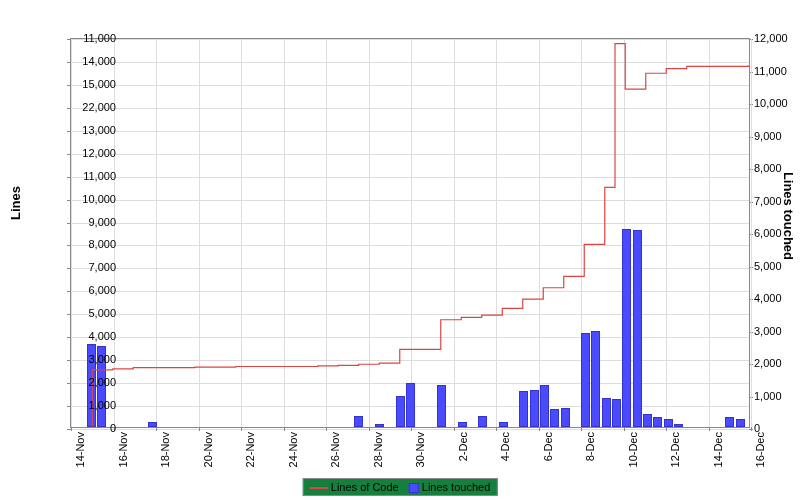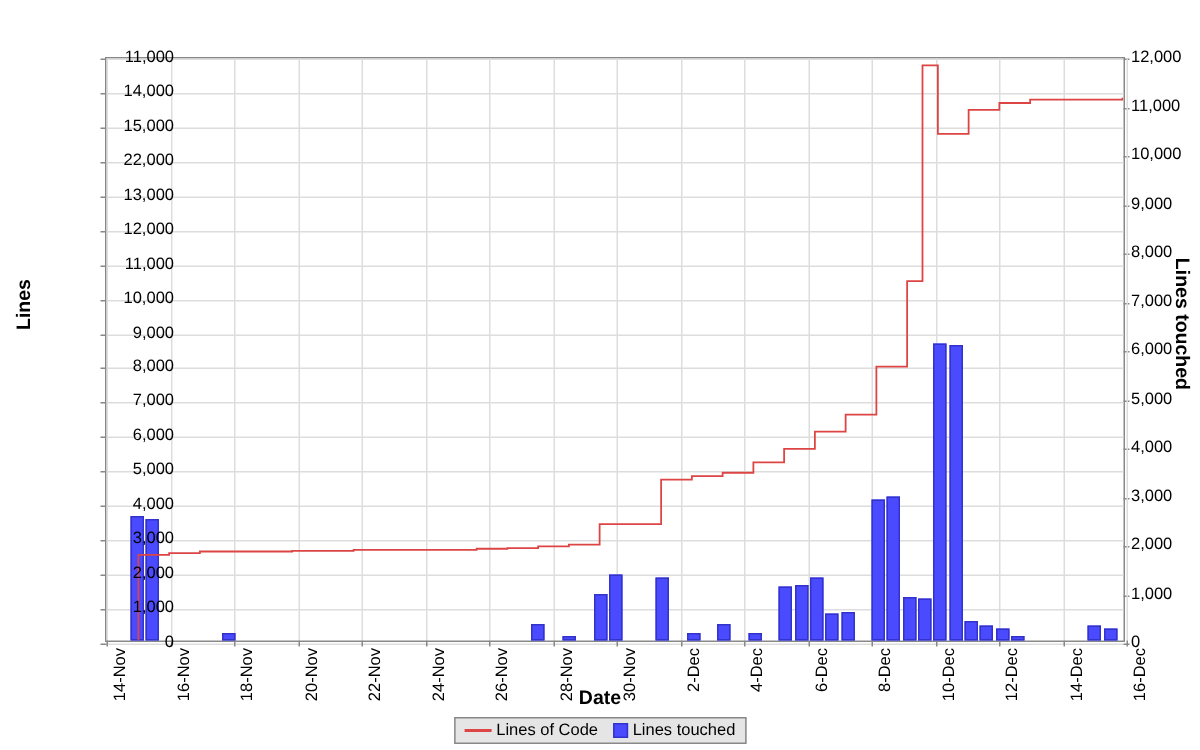--- a/index.html
+++ b/index.html
@@ -10,21 +10,21 @@
   .ylabel-left { position: absolute; left: 8px; top: 220px; transform: rotate(-90deg); transform-origin: left top; font-size: 13px; font-weight: bold; }
   .ylabel-right { position: absolute; right: 4px; top: 260px; transform: rotate(90deg); transform-origin: right top; font-size: 13px; font-weight: bold; }
   .xlabel { position: absolute; bottom: 28px; left: 0; width: 100%; text-align: center; font-size: 13px; font-weight: bold; }
   .tick-left { position: absolute; right: 684px; font-size: 11px; text-align: right; width: 46px; }
   .tick-right { position: absolute; left: 754px; font-size: 11px; text-align: left; width: 44px; }
   .tick-bottom { position: absolute; font-size: 11px; transform: rotate(-90deg); transform-origin: left top; text-align: right; width: 40px; }
   .grid-h { position: absolute; left: 0; width: 100%; height: 1px; background: #ddd; }
   .grid-v { position: absolute; top: 0; height: 100%; width: 1px; background: #ddd; }
   .bar { position: absolute; background: #4a4aff; border: 1px solid #3333cc; bottom: 0; }
   .line-svg { position: absolute; left: 0; top: 0; width: 100%; height: 100%; pointer-events: none; }
-  .legend { position: absolute; bottom: 4px; left: 50%; transform: translateX(-50%); border: 1px solid #888; padding: 2px 6px; font-size: 11px; display: flex; gap: 10px; align-items: center; background: #e5e5e5; }
+  .legend { position: absolute; bottom: 4px; left: 50%; transform: translateX(-50%); border: 1px solid #888; padding: 2px 6px; font-size: 11px; display: flex; gap: 10px; align-items: center; background: #15803d; }
   .legend-line { display: inline-block; width: 18px; height: 2px; background: #d44; vertical-align: middle; }
   .legend-box { display: inline-block; width: 10px; height: 10px; background: #4a4aff; border: 1px solid #3333cc; vertical-align: middle; }
   .tick-mark-l { position: absolute; left: -4px; width: 4px; height: 1px; background: #888; }
   .tick-mark-r { position: absolute; right: -4px; width: 4px; height: 1px; background: #888; }
   .tick-mark-b { position: absolute; bottom: -4px; width: 1px; height: 4px; background: #888; }
 </style>
 </head>
 <body>
 
 <div class="chart-container">
@@ -196,21 +196,20 @@
       <div class="tick-bottom" style="left: 456.5px; top: 472px;">2-Dec</div>
       <div class="tick-bottom" style="left: 499px; top: 472px;">4-Dec</div>
       <div class="tick-bottom" style="left: 541.5px; top: 472px;">6-Dec</div>
       <div class="tick-bottom" style="left: 584px; top: 472px;">8-Dec</div>
       <div class="tick-bottom" style="left: 626.5px; top: 472px;">10-Dec</div>
       <div class="tick-bottom" style="left: 669px; top: 472px;">12-Dec</div>
       <div class="tick-bottom" style="left: 711.5px; top: 472px;">14-Dec</div>
       <div class="tick-bottom" style="left: 754px; top: 472px;">16-Dec</div>
     </div>
 
-  <div class="xlabel">Date</div>
 
   <div class="legend">
     <span>
       <span class="legend-line"></span>
       <span>Lines of Code</span>
     </span>
     <span>
       <span class="legend-box"></span>
       <span>Lines touched</span>
     </span>

